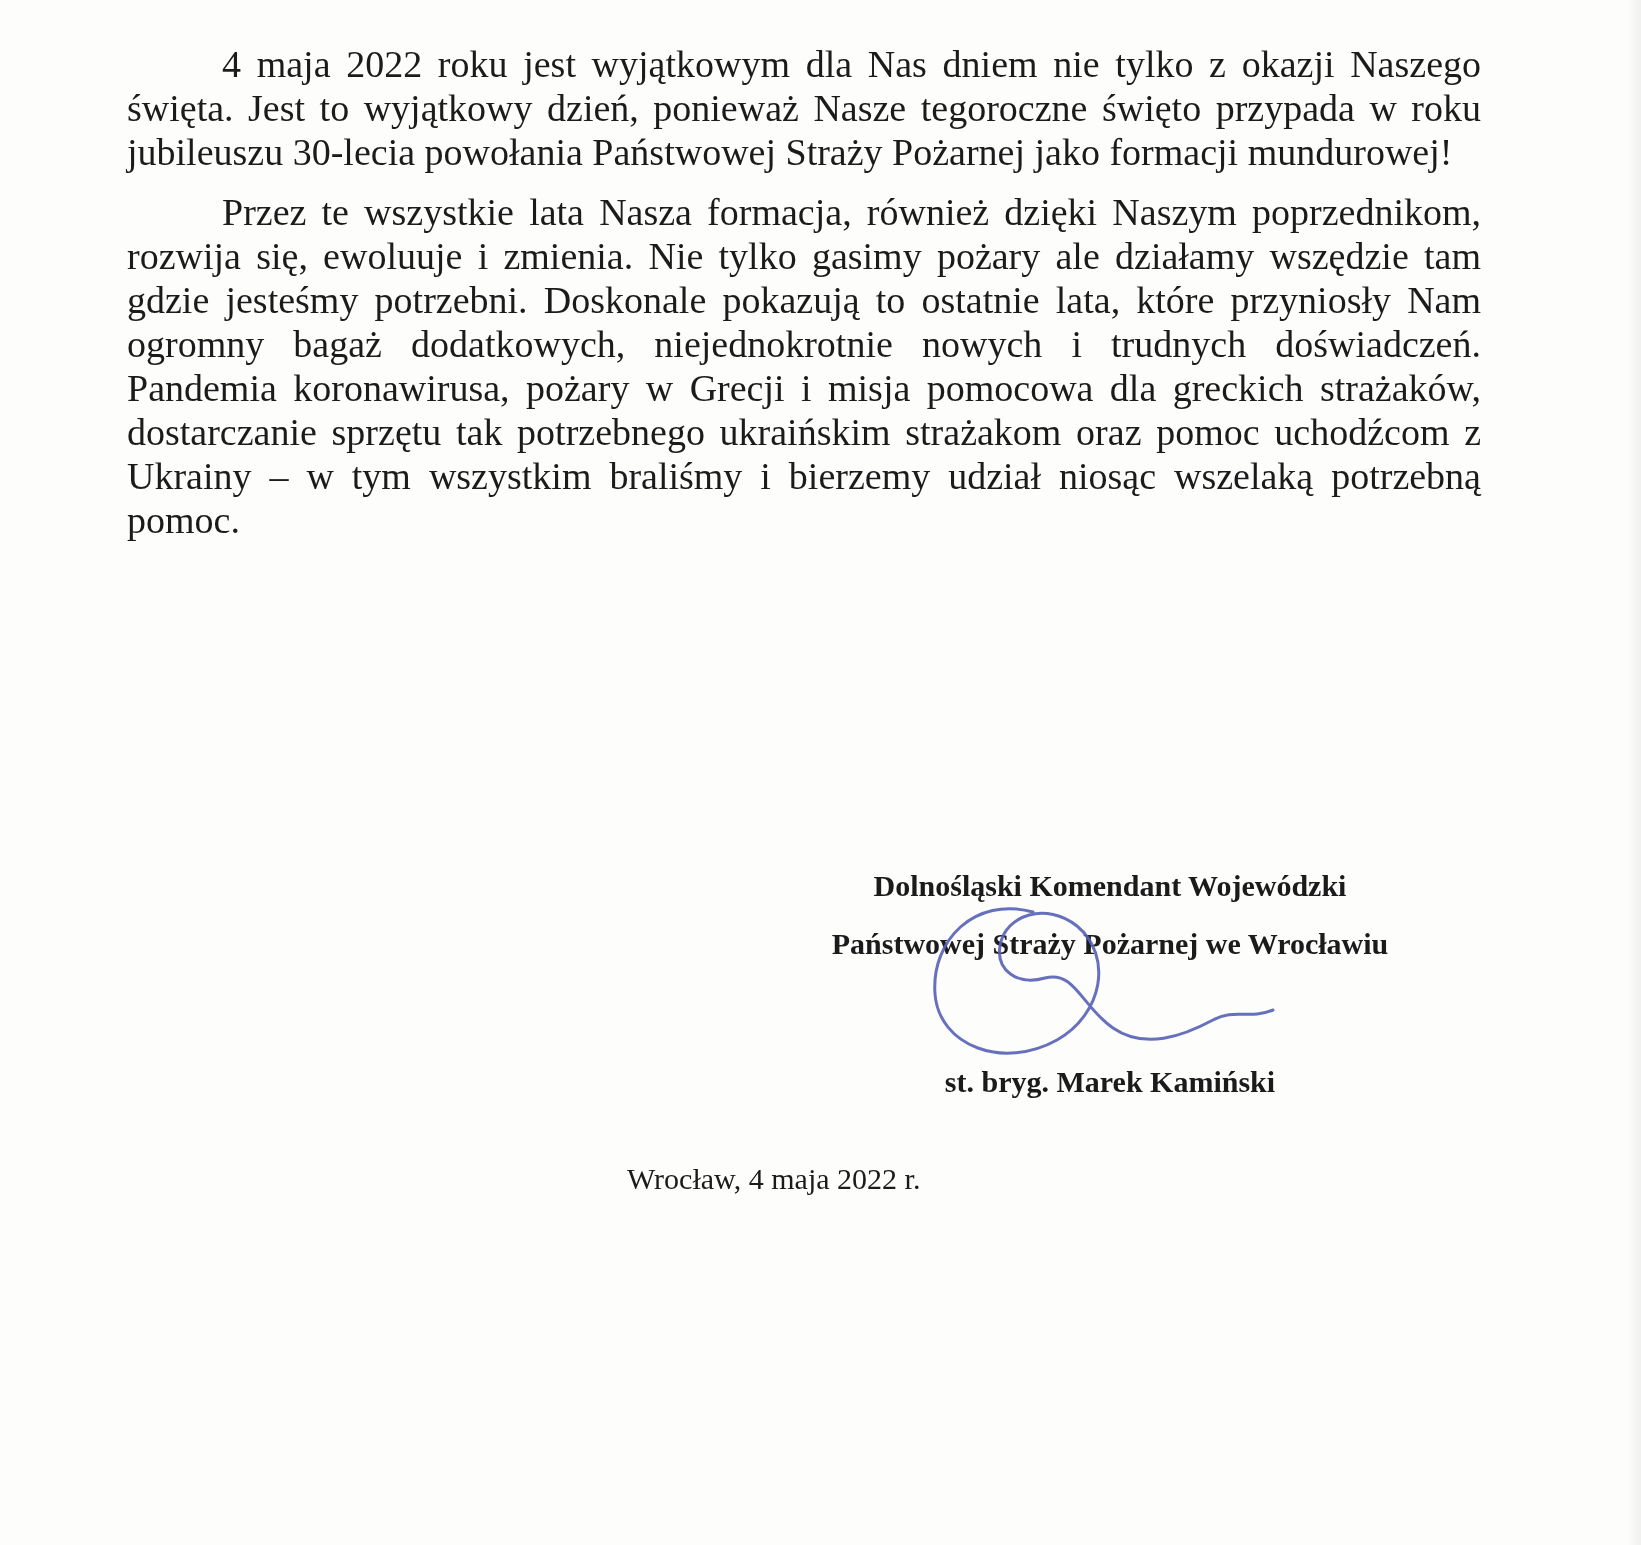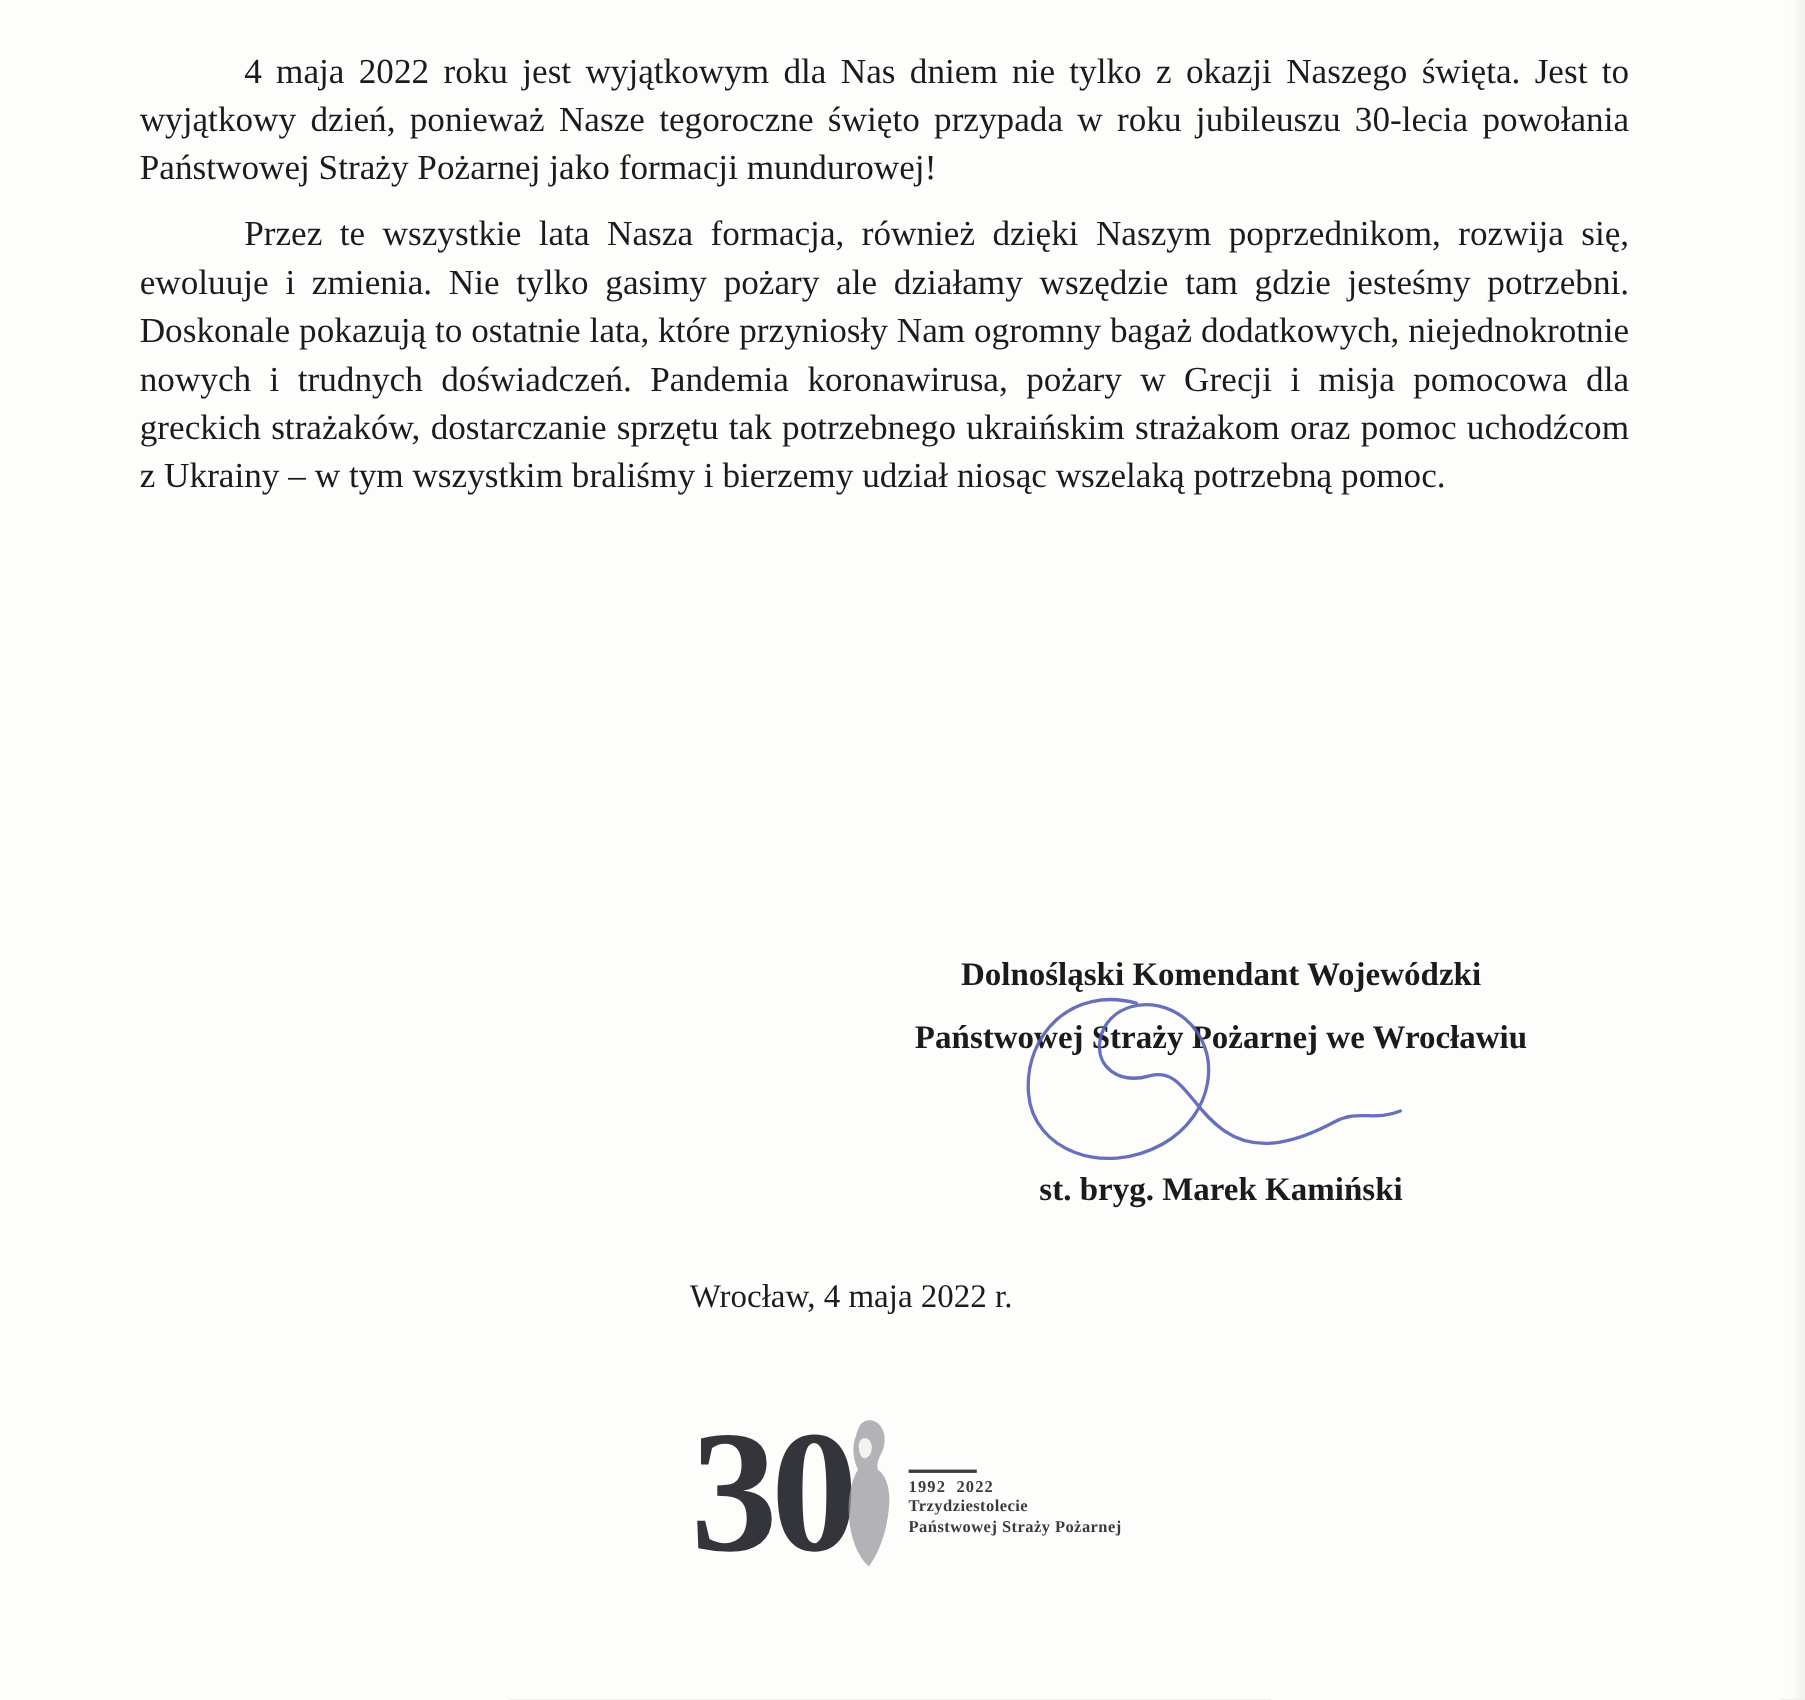--- a/index.html
+++ b/index.html
@@ -24,21 +24,21 @@
     top: 0; right: 0;
     width: 14px; height: 100%;
     background: linear-gradient(to right, rgba(0,0,0,0), rgba(0,0,0,0.05));
     pointer-events: none;
   }
   .letter-body {
     position: absolute;
     left: 127px;
     top: 42px;
     width: 1354px;
-    font-size: 32px;
+    font-size: 38px;
     line-height: 44px;
     text-align: justify;
   }
   .letter-body p {
     margin: 0 0 16px 0;
     text-indent: 95px;
   }
   .sig-line {
     position: absolute;
     left: 790px;
@@ -133,29 +133,14 @@
              C 91 92, 112 108, 140 100
              C 170 92, 176 128, 208 150
              C 240 172, 278 158, 308 142
              C 330 130, 344 142, 368 132" fill="none" stroke="#5560b5" stroke-width="3" stroke-linecap="round" opacity="0.9"></path>
   </svg>
 
   <div class="sig-line sig-name">st. bryg. Marek Kamiński</div>
 
   <div class="dateline">Wrocław, 4 maja 2022 r.</div>
 
-  <div class="logo">
-    <div class="logo-number">30</div>
-    <svg class="logo-statue" viewBox="0 0 52 150" aria-hidden="true">
-      <path d="M 26 10 C 36 6, 46 16, 44 30 C 43 40, 36 44, 38 54 C 46 60, 50 72, 48 90
-               C 46 110, 40 128, 30 142 C 22 136, 14 120, 12 100 C 10 80, 14 64, 20 54
-               C 16 46, 14 34, 18 24 C 20 16, 22 12, 26 10 Z" fill="#9a9aa0" opacity="0.75"></path>
-      <path d="M 24 26 C 30 24, 34 30, 32 38 C 30 44, 24 46, 22 40 C 20 34, 20 28, 24 26 Z" fill="#f3f3f1"></path>
-    </svg>
-    <div class="logo-textcol">
-      <div class="logo-rule"></div>
-      <div class="logo-years">1992  2022</div>
-      <div class="logo-title">Trzydziestolecie</div>
-      <div class="logo-subtitle">Państwowej Straży Pożarnej</div>
-    </div>
-  </div>
 
 </div>
 
 </body></html>

